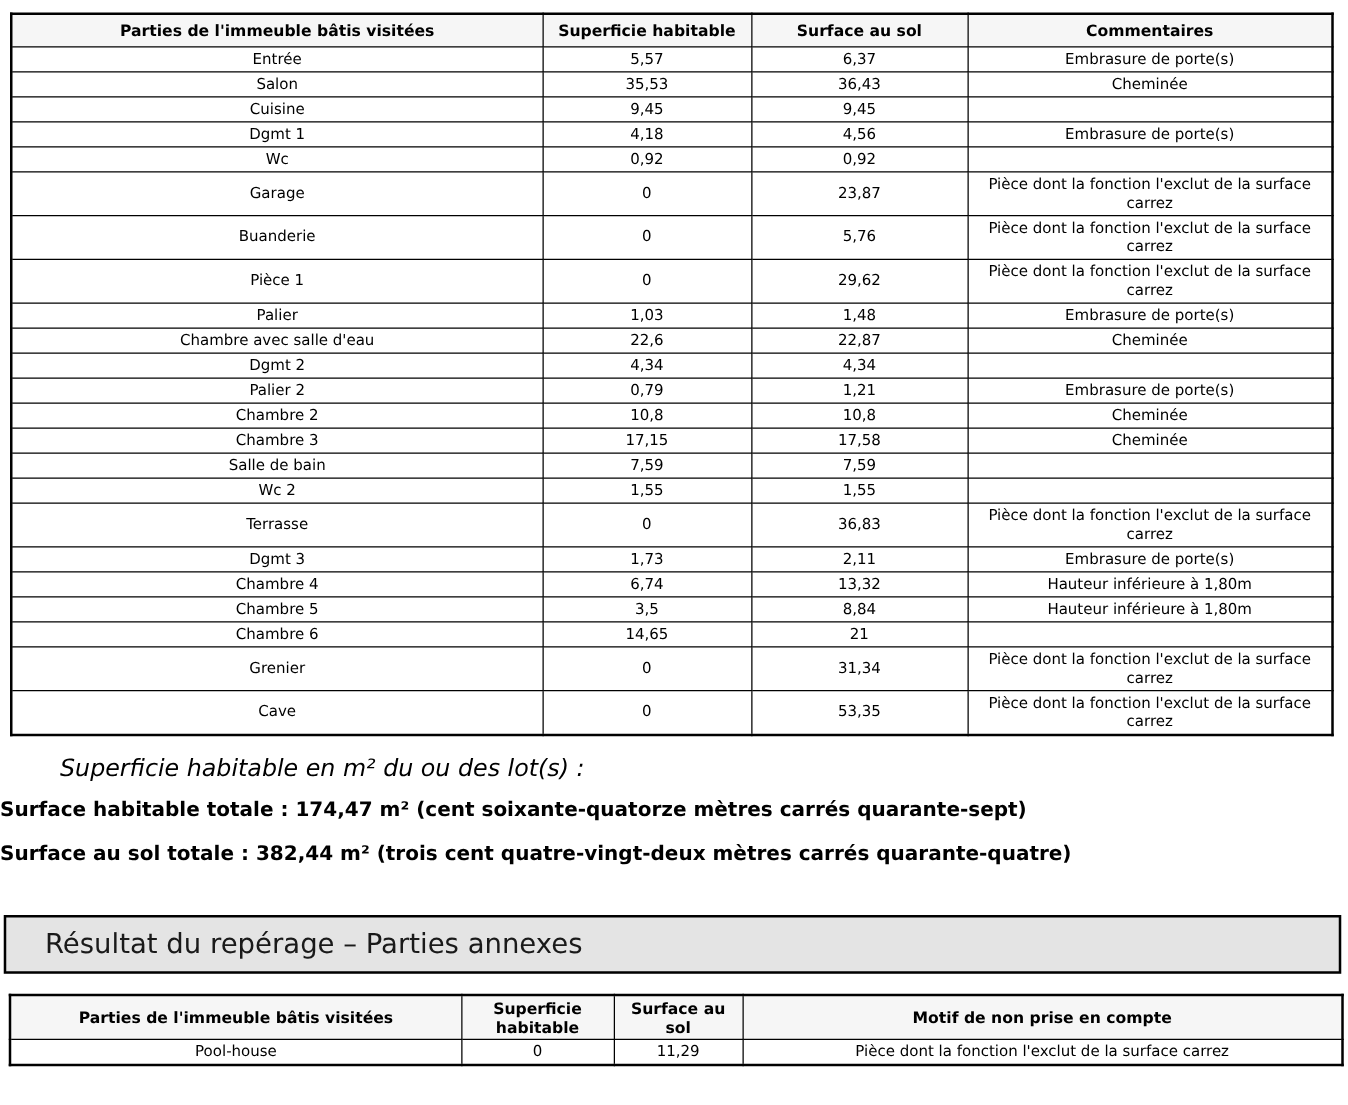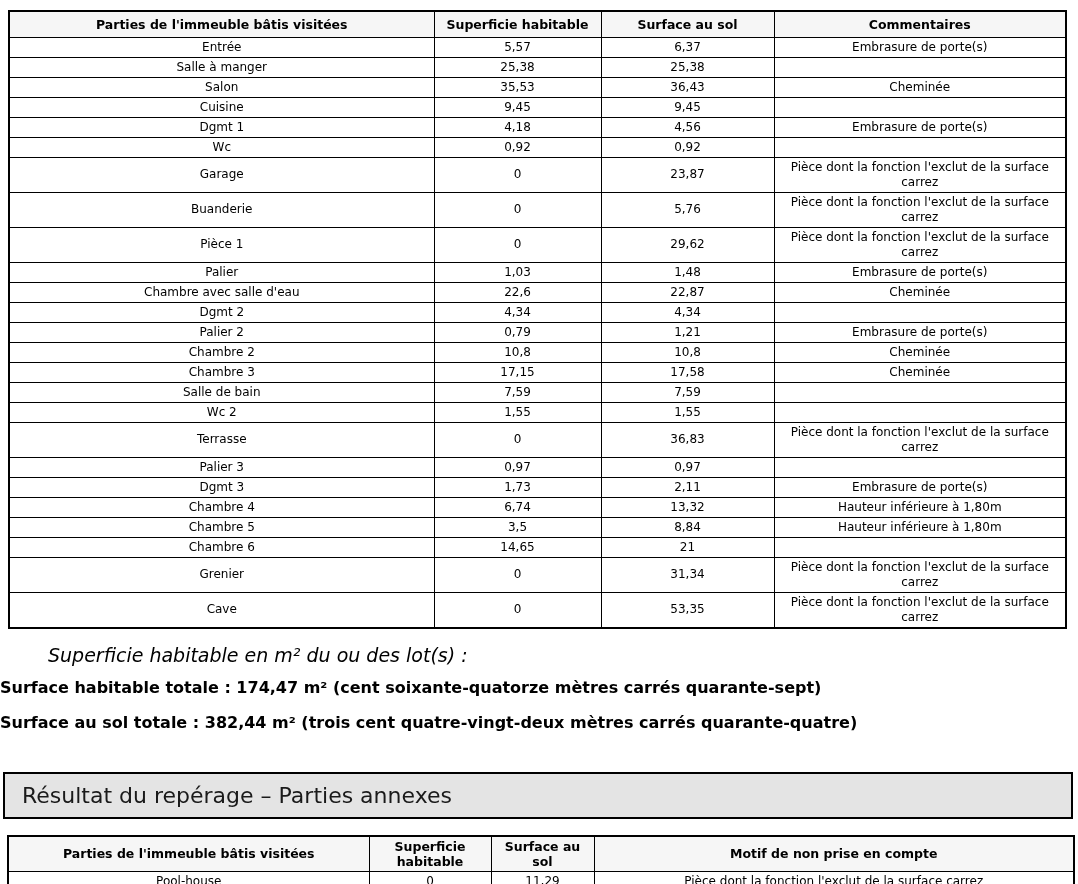--- a/index.html
+++ b/index.html
@@ -61,21 +61,21 @@
 
   
   .section-box {
     margin: 40px 0 0 3px;
     width: 1070px;
     height: 47px;
     background: #e4e4e4;
     border: 2px solid #000;
     display: flex;
     align-items: center;
-    padding-left: 17px;
+    padding-left: 31px;
   }
   .section-box .title {
     font-size: 22px;
     color: #1a1a1a;
     letter-spacing: 0;
   }
 </style>
 </head>
 <body>
 
@@ -98,26 +98,20 @@
     </thead>
     <tbody>
 
         <tr>
           <td class="c-name">Entrée</td>
           <td class="c-num">5,57</td>
           <td class="c-num">6,37</td>
           <td class="c-com">Embrasure de porte(s)</td>
         </tr>
 
-        <tr>
-          <td class="c-name">Salle à manger</td>
-          <td class="c-num">25,38</td>
-          <td class="c-num">25,38</td>
-          <td class="c-com"></td>
-        </tr>
 
         <tr>
           <td class="c-name">Salon</td>
           <td class="c-num">35,53</td>
           <td class="c-num">36,43</td>
           <td class="c-com">Cheminée</td>
         </tr>
 
         <tr>
           <td class="c-name">Cuisine</td>
@@ -217,26 +211,20 @@
           <td class="c-com"></td>
         </tr>
 
         <tr>
           <td class="c-name">Terrasse</td>
           <td class="c-num">0</td>
           <td class="c-num">36,83</td>
           <td class="c-com">Pièce dont la fonction l'exclut de la surface carrez</td>
         </tr>
 
-        <tr>
-          <td class="c-name">Palier 3</td>
-          <td class="c-num">0,97</td>
-          <td class="c-num">0,97</td>
-          <td class="c-com"></td>
-        </tr>
 
         <tr>
           <td class="c-name">Dgmt 3</td>
           <td class="c-num">1,73</td>
           <td class="c-num">2,11</td>
           <td class="c-com">Embrasure de porte(s)</td>
         </tr>
 
         <tr>
           <td class="c-name">Chambre 4</td>

